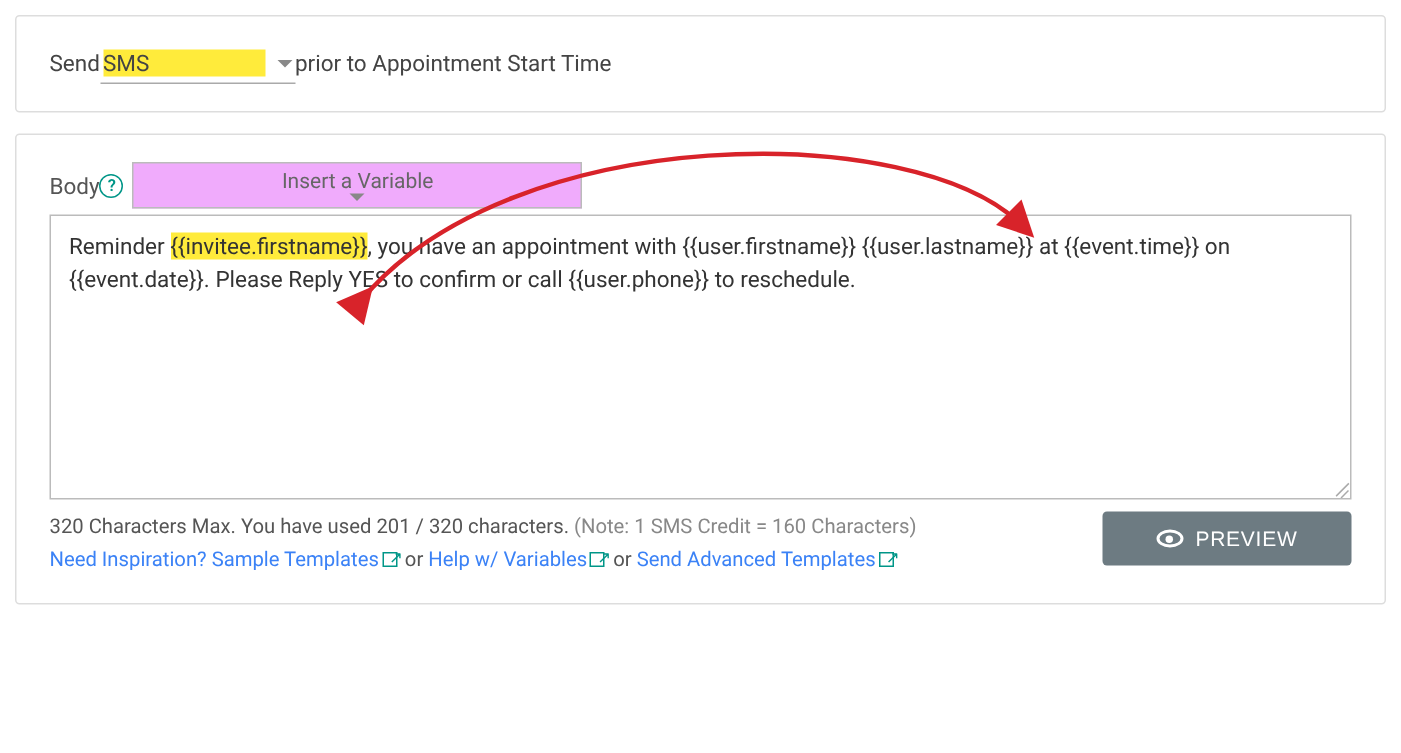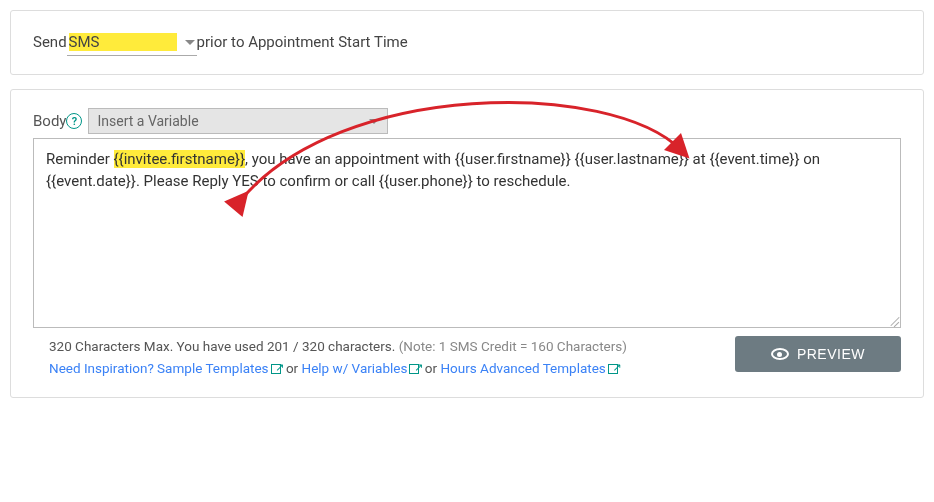--- a/index.html
+++ b/index.html
@@ -65,24 +65,25 @@
     font-size: 11px;
     font-weight: 600;
     margin-right: 6px;
   }
   .variable-select {
     display: flex;
     align-items: center;
     width: 300px;
     border: 1px solid #bbb;
     padding: 4px 8px;
-    background: #e5e5e5;
+    background: #f0abfc;
     cursor: pointer;
     font-size: 14px;
     color: #666;
+    flex-direction: column;
   }
   .variable-select .val { flex: 1; }
   .editor-display {
     width: 100%;
     height: 190px;
     border: 1px solid #bbb;
     padding: 10px 12px;
     font-size: 15px;
     color: #333;
     line-height: 1.45;
@@ -98,21 +99,20 @@
   .editor-display .resize::after {
     content:""; position:absolute; background:#aaa; height:1px; transform: rotate(-45deg);
   }
   .editor-display .resize::before { width: 12px; right:-2px; bottom:4px;}
   .editor-display .resize::after { width: 7px; right:-1px; bottom:1px;}
   .footer-row {
     display: flex;
     justify-content: space-between;
     align-items: flex-start;
     margin-top: 8px;
-    margin-left: 16px;
   }
   .footer-text { font-size: 13.5px; color: #555; line-height: 1.6; }
   .footer-text .note { color: #888; }
   .footer-text .muted { color: #888; }
   .footer-text a { color: #3b82f6; text-decoration: none; }
   .ext-icon {
     display: inline-block;
     width: 10px; height: 10px;
     border: 1.5px solid #009688;
     position: relative;
@@ -194,21 +194,21 @@
     <span>Reminder </span><span class="highlight">{{invitee.firstname}}</span><span>, you have an appointment with {{user.firstname}} {{user.lastname}} at {{event.time}} on {{event.date}}.  Please Reply YES to confirm or call {{user.phone}} to reschedule.</span>
     <div class="resize"></div>
   </div>
 
   <div class="footer-row">
     <div class="footer-text">
       <div>
         <span>320 Characters Max. You have used 201 / 320 characters.</span><span class="note"> (Note: 1 SMS Credit = 160 Characters)</span>
       </div>
       <div>
-        <a href="#"><span>Need Inspiration? Sample Templates</span><span class="ext-icon"></span></a><span> or </span><a href="#"><span>Help w/ Variables</span><span class="ext-icon"></span></a><span> or </span><a href="#"><span>Hours Advanced Templates</span><span class="ext-icon"></span></a>
+        <a href="#"><span>Need Inspiration? Sample Templates</span><span class="ext-icon"></span></a><span> or </span><a href="#"><span>Help w/ Variables</span><span class="ext-icon"></span></a><span> or </span><a href="#"><span>Send Advanced Templates</span><span class="ext-icon"></span></a>
       </div>
     </div>
     <button class="preview-btn">
       <span class="eye-icon"></span>
       <span>PREVIEW</span>
     </button>
   </div>
 
   <svg class="arrow-overlay" style="left:180px; top:10px; width:520px; height:120px;">
     <defs>

